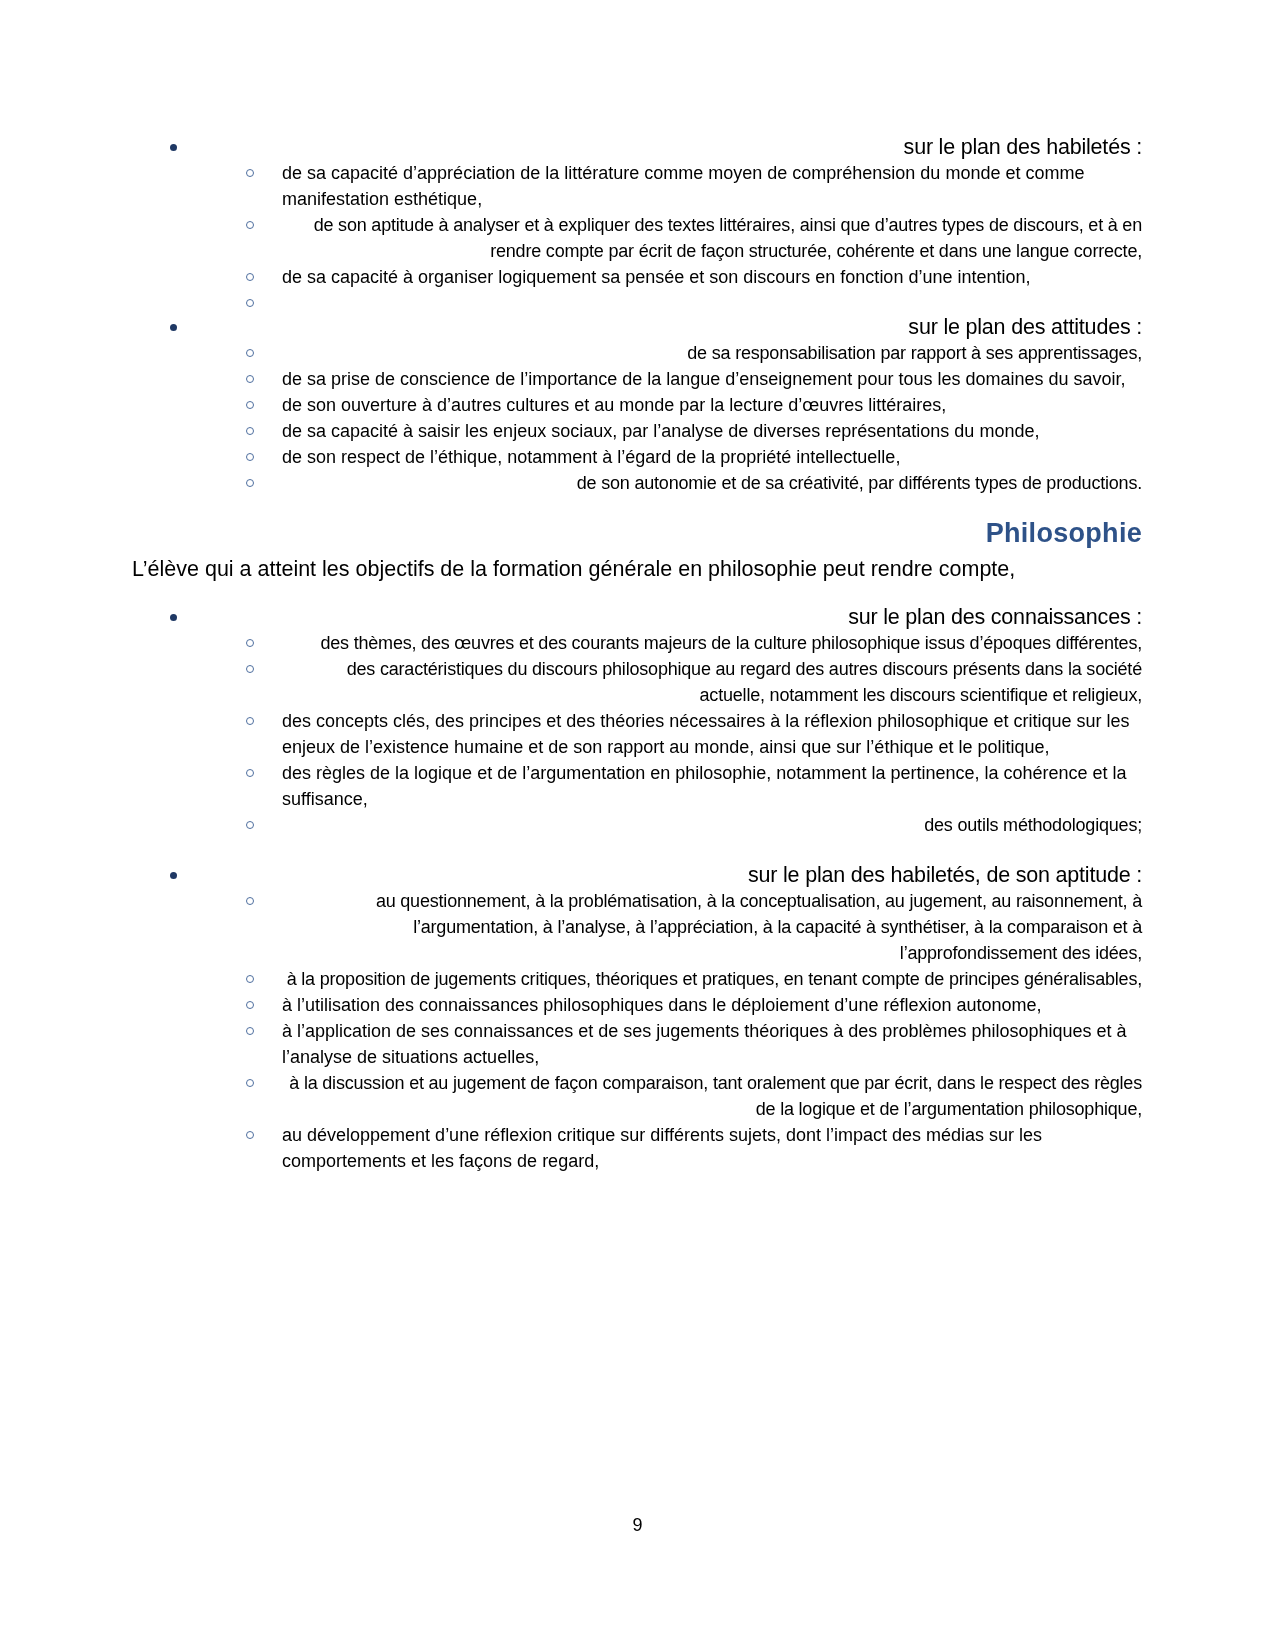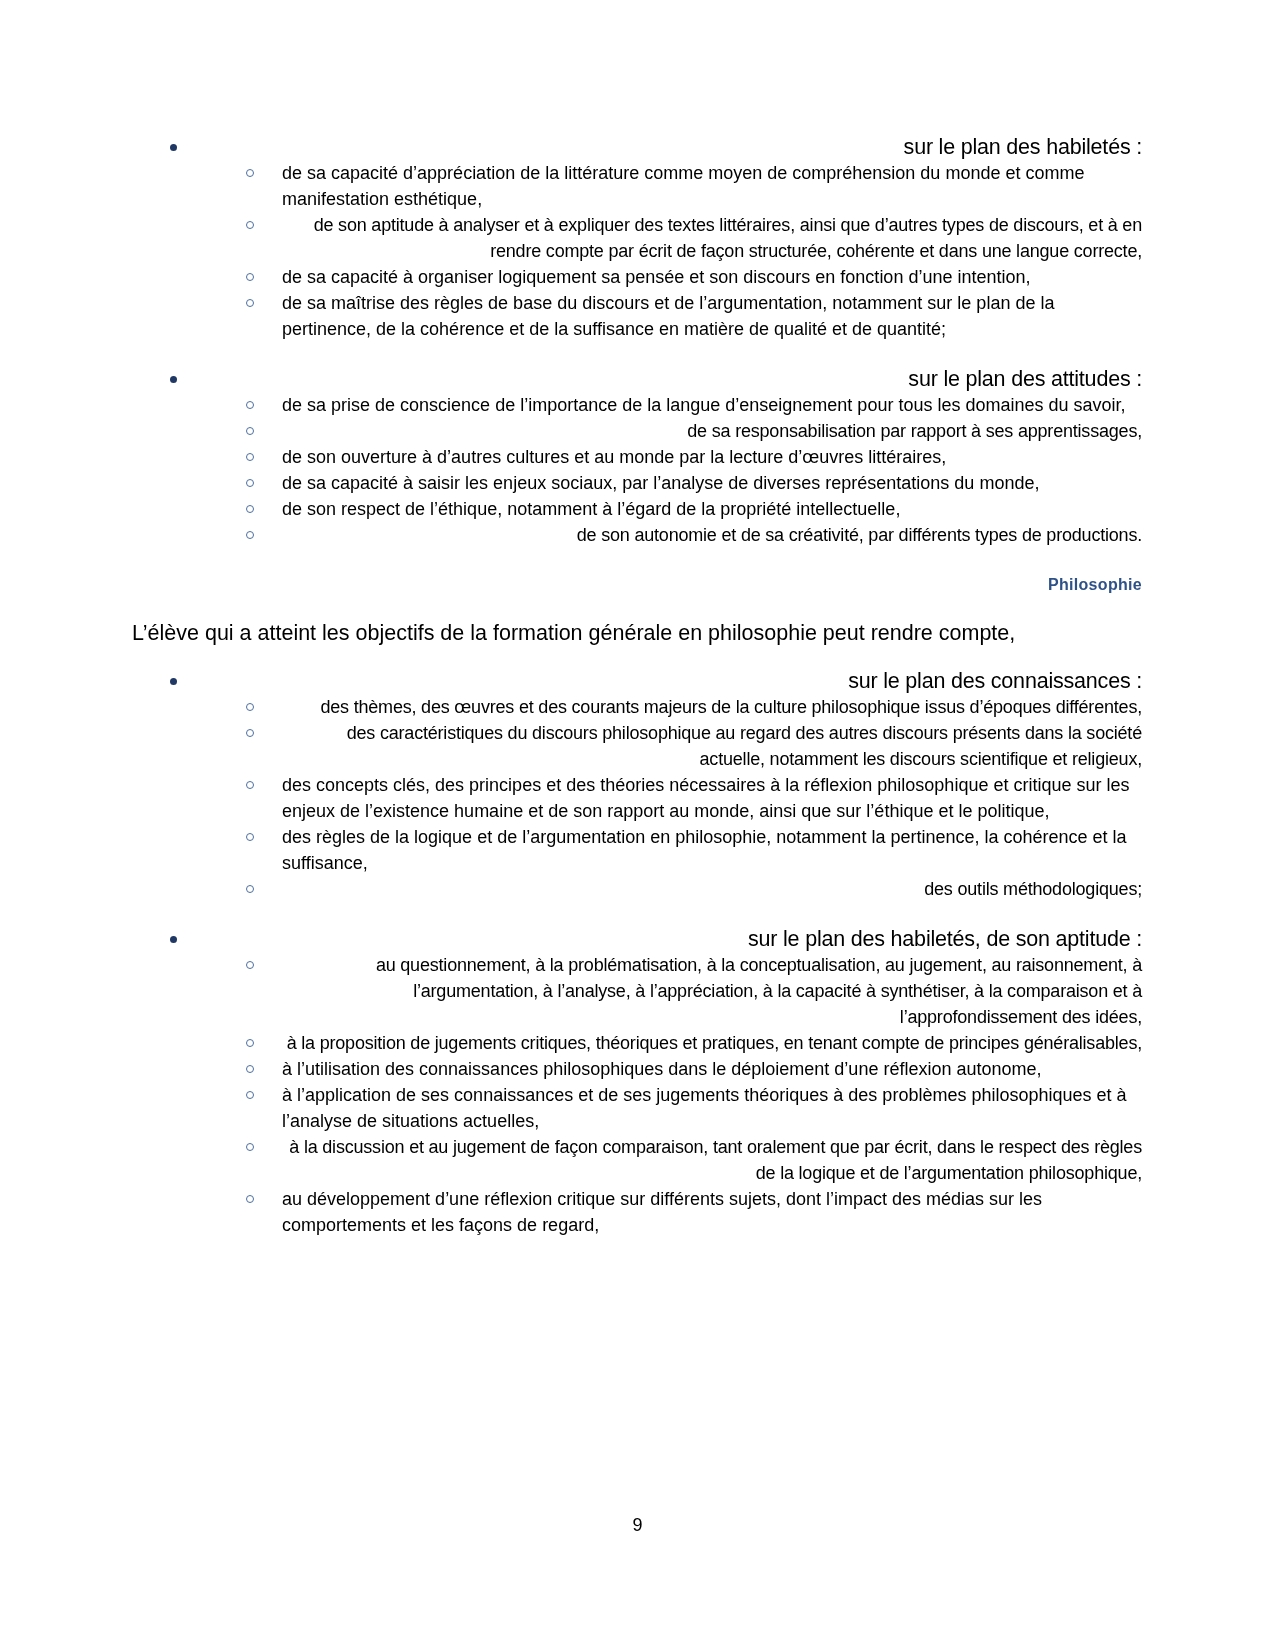--- a/index.html
+++ b/index.html
@@ -6,42 +6,42 @@
   body { width: 1275px; height: 1650px; position: relative; overflow: hidden;
          font-family: "Liberation Sans", sans-serif; color: #000; }
   .page { position: absolute; left: 0; top: 0; width: 1275px; height: 1650px; }
   .content { position: absolute; left: 132px; top: 134px; width: 1010px; }
   .l1 { position: relative; padding-left: 76px; font-size: 21.5px; line-height: 26px; margin: 0; }
   .l1 .dot { position: absolute; left: 38px; top: 10px; width: 7px; height: 7px; border-radius: 50%; background: #1f3864; }
   .l2 { position: relative; padding-left: 150px; font-size: 18px; line-height: 26px; margin: 0; }
   .l2 .circ { position: absolute; left: 114px; top: 9px; width: 8px; height: 8px; border: 1.3px solid #4f6f9f; border-radius: 50%; box-sizing: border-box; }
   .narrow { font-family: "Liberation Sans Narrow", "Liberation Sans", sans-serif; letter-spacing: -0.2px; text-align: right; }
   .gap { height: 24px; }
-  .heading { font-size: 16px; color: #2e5288; margin: 22px 0 20px 0; letter-spacing: 0.3px; line-height: 30px; }
+  .heading { font-size: 27px; color: #2e5288; margin: 22px 0 8px 0; letter-spacing: 0.3px; line-height: 30px; }
   .intro { font-size: 21.5px; line-height: 26px; margin: 0 0 22px 0; }
   .pagenum { position: absolute; left: 0; width: 1275px; top: 1515px; text-align: center; font-size: 18px; }
 </style>
 </head>
 <body>
 
 <div class="page">
   <div class="content">
 
     <div>
       <p class="l1 narrow"><span class="dot"></span><span>sur le plan des habiletés :</span></p>
       <p class="l2"><span class="circ"></span><span>de sa capacité d’appréciation de la littérature comme moyen de compréhension du monde et comme manifestation esthétique,</span></p>
       <p class="l2 narrow"><span class="circ"></span><span>de son aptitude à analyser et à expliquer des textes littéraires, ainsi que d’autres types de discours, et à en rendre compte par écrit de façon structurée, cohérente et dans une langue correcte,</span></p>
       <p class="l2"><span class="circ"></span><span>de sa capacité à organiser logiquement sa pensée et son discours en fonction d’une intention,</span></p>
-      <p class="l2"><span class="circ"></span><span>de sa maîtrise des règles de base du discours et de l’argumentation, notamment sur le plan de la pertinence, de la cohérence et de la suffisance en matière de qualité et de quantité;</span></p>
+      <p class="l2"><span class="circ"></span></p>
     </div>
     <div class="gap"></div>
     <div>
       <p class="l1 narrow"><span class="dot"></span><span>sur le plan des attitudes :</span></p>
+      <p class="l2 narrow"><span class="circ"></span><span>de sa responsabilisation par rapport à ses apprentissages,</span></p>
       <p class="l2"><span class="circ"></span><span>de sa prise de conscience de l’importance de la langue d’enseignement pour tous les domaines du savoir,</span></p>
-      <p class="l2 narrow"><span class="circ"></span><span>de sa responsabilisation par rapport à ses apprentissages,</span></p>
       <p class="l2"><span class="circ"></span><span>de son ouverture à d’autres cultures et au monde par la lecture d’œuvres littéraires,</span></p>
       <p class="l2"><span class="circ"></span><span>de sa capacité à saisir les enjeux sociaux, par l’analyse de diverses représentations du monde,</span></p>
       <p class="l2"><span class="circ"></span><span>de son respect de l’éthique, notamment à l’égard de la propriété intellectuelle,</span></p>
       <p class="l2 narrow"><span class="circ"></span><span>de son autonomie et de sa créativité, par différents types de productions.</span></p>
     </div>
 
     <h2 class="heading narrow">Philosophie</h2>
     <p class="intro">L’élève qui a atteint les objectifs de la formation générale en philosophie peut rendre compte,</p>
 
     <div>

